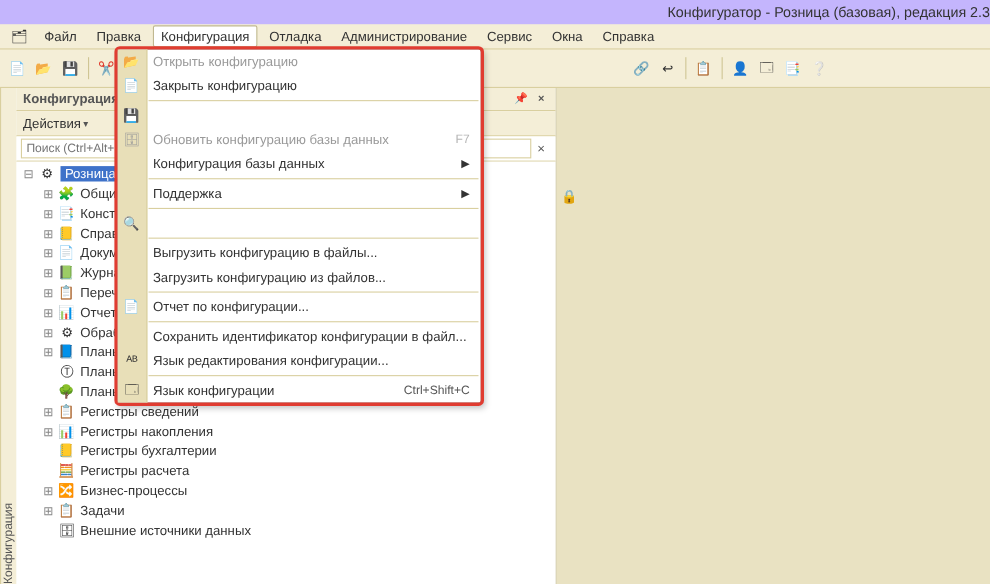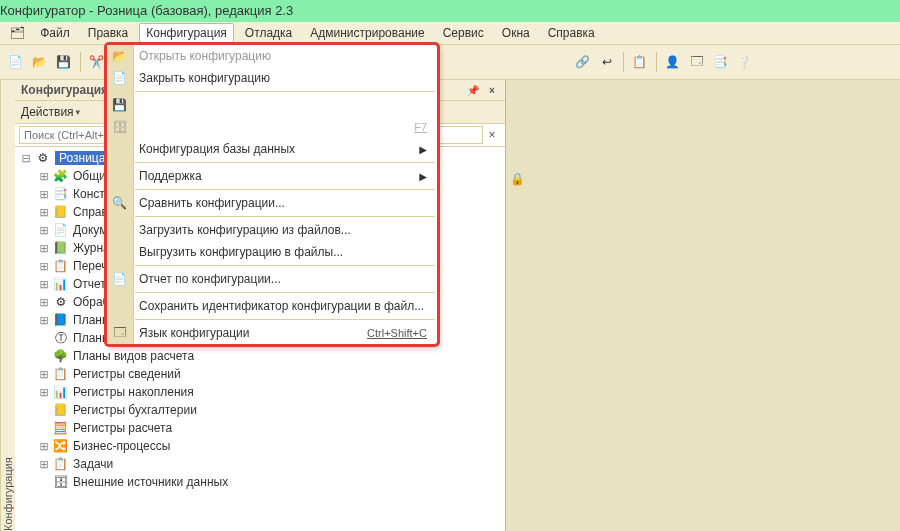--- a/index.html
+++ b/index.html
@@ -9,24 +9,24 @@
     height: 531px;
     font-family: Tahoma, Arial, sans-serif;
     font-size: 12px;
     background: #f4eed7;
     color: #333;
     overflow: hidden;
   }
   .titlebar {
     height: 22px;
     line-height: 22px;
-    text-align: left;
+    text-align: right;
     color: #333;
     font-size: 13px;
-    background: #86efac;
+    background: #c4b5fd;
   }
   .menubar {
     height: 22px;
     display: flex;
     align-items: center;
     gap: 4px;
     padding: 0 10px;
     border-bottom: 1px solid #d9cf9f;
   }
   .menubar .menu-item {
@@ -205,21 +205,20 @@
     position: absolute;
     left: 5px; top: 3px;
     width: 16px; height: 16px;
     display: inline-flex; align-items:center; justify-content:center;
     font-size: 12px;
   }
   .dd-item .shortcut {
     margin-left: auto;
     color: #555;
     font-size: 11px;
-    text-decoration: underline;
   }
   .dd-item.disabled .shortcut { color: #b5b5b5; }
   .dd-item .arrow {
     margin-left: auto;
     font-size: 10px;
     color: #333;
   }
   .dd-sep {
     height: 1px;
     margin: 2px 2px 2px 28px;
@@ -400,51 +399,55 @@
   <div class="dd-item">
     <span class="dd-ico">📄</span>
     <span>Закрыть конфигурацию</span>
   </div>
   <div class="dd-sep"></div>
   <div class="dd-item disabled">
     <span class="dd-ico">💾</span>
   </div>
   <div class="dd-item disabled">
     <span class="dd-ico">🗄</span>
+    <span>Обновить конфигурацию базы данных</span>
     <span class="shortcut">F7</span>
   </div>
   <div class="dd-item">
     <span>Конфигурация базы данных</span>
     <span class="arrow">▶</span>
   </div>
   <div class="dd-sep"></div>
   <div class="dd-item">
     <span>Поддержка</span>
     <span class="arrow">▶</span>
   </div>
   <div class="dd-sep"></div>
   <div class="dd-item">
     <span class="dd-ico">🔍</span>
-    <span>Сравнить конфигурации...</span>
-  </div>
-  <div class="dd-sep"></div>
+  </div>
+  <div class="dd-sep"></div>
+  <div class="dd-item">
+    <span>Выгрузить конфигурацию в файлы...</span>
+  </div>
   <div class="dd-item">
     <span>Загрузить конфигурацию из файлов...</span>
-  </div>
-  <div class="dd-item">
-    <span>Выгрузить конфигурацию в файлы...</span>
   </div>
   <div class="dd-sep"></div>
   <div class="dd-item">
     <span class="dd-ico">📄</span>
     <span>Отчет по конфигурации...</span>
   </div>
   <div class="dd-sep"></div>
   <div class="dd-item">
     <span>Сохранить идентификатор конфигурации в файл...</span>
+  </div>
+  <div class="dd-item">
+    <span class="dd-ico">ᴬᴮ</span>
+    <span>Язык редактирования конфигурации...</span>
   </div>
   <div class="dd-sep"></div>
   <div class="dd-item">
     <span class="dd-ico">🗔</span>
     <span>Язык конфигурации</span>
     <span class="shortcut">Ctrl+Shift+C</span>
   </div>
 </div>
 
 </body></html>

